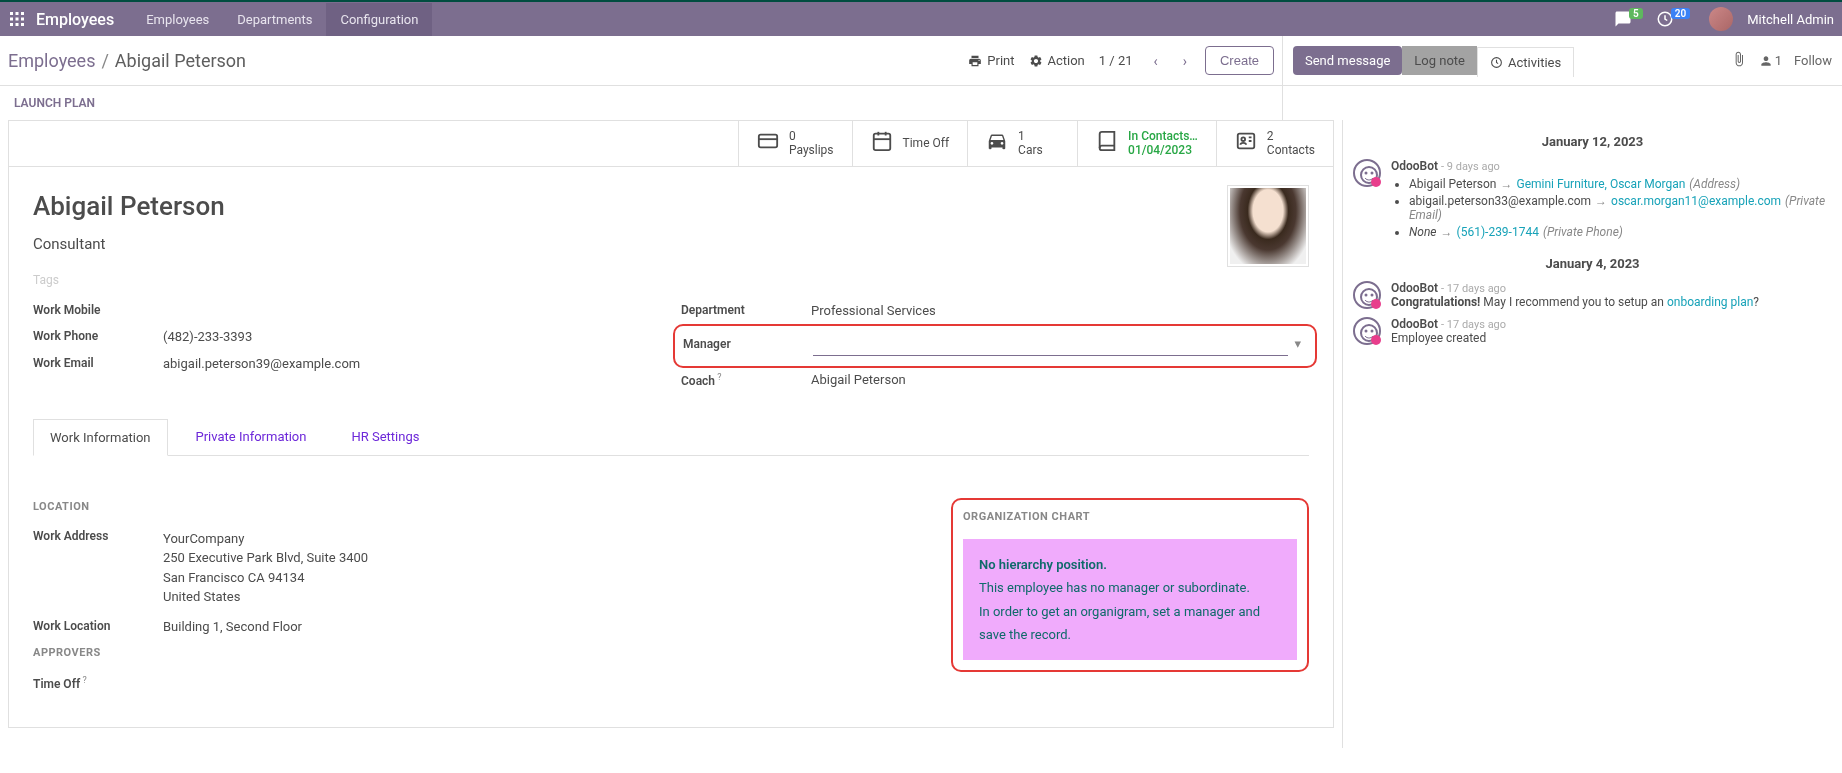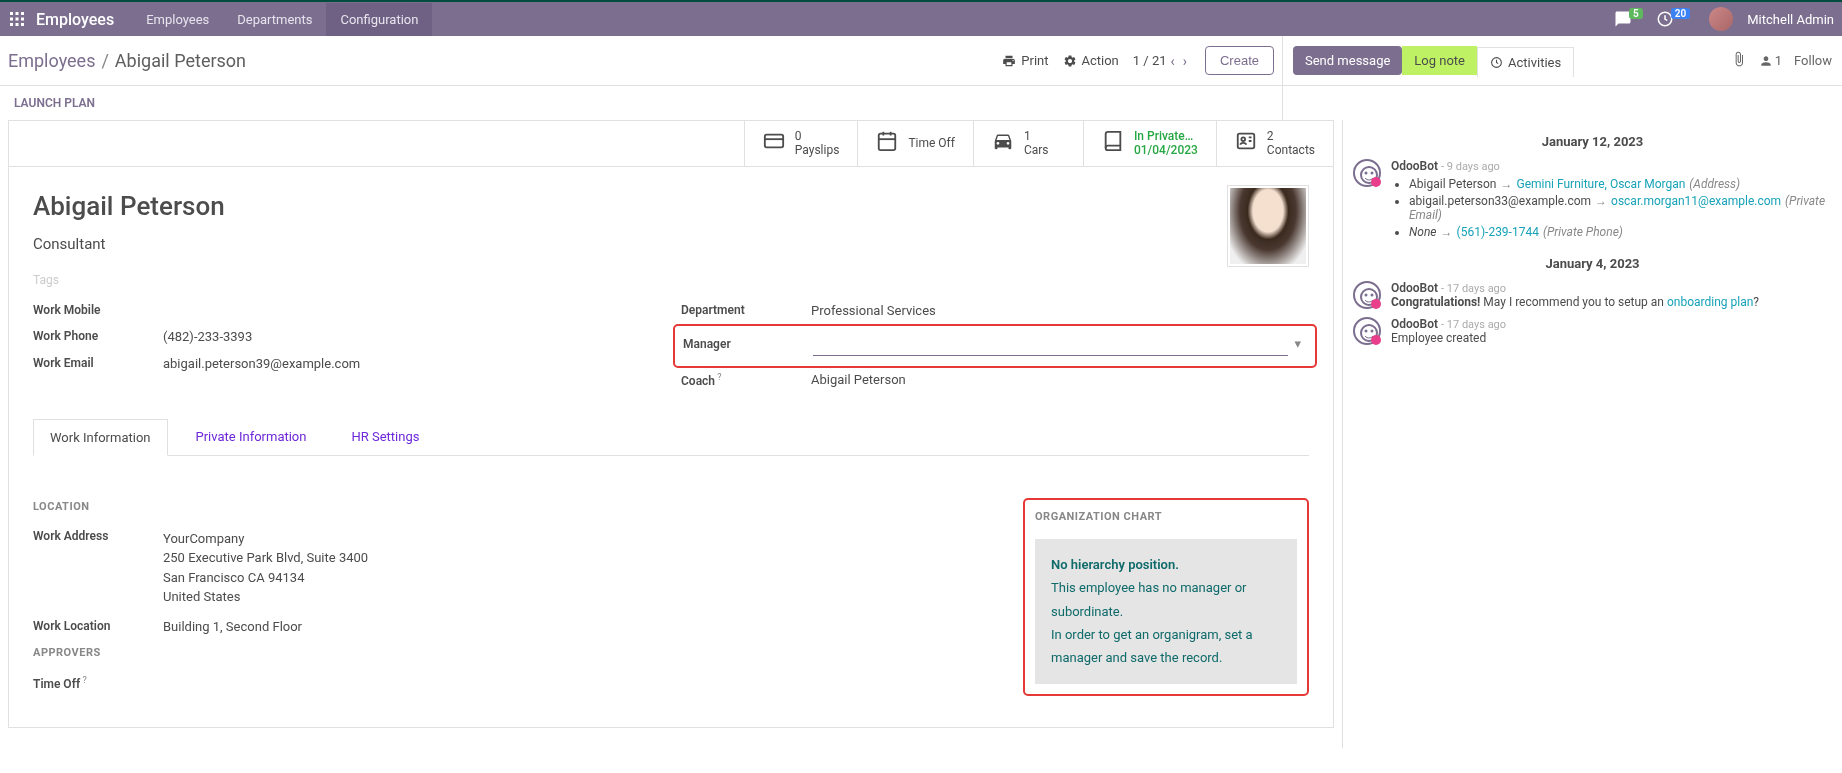--- a/index.html
+++ b/index.html
@@ -18,27 +18,27 @@
   .avatar { width: 24px; height: 24px; border-radius: 50%; background: linear-gradient(135deg,#c88,#a66); margin-left: 6px; }
   .user-name { color: #fff; margin-left: 4px; }
 
   .toolbar-row { display: flex; border-bottom: 1px solid #e0e0e0; }
   .toolbar-left { flex: 1; display: flex; align-items: center; padding: 10px 8px; }
   .breadcrumb { font-size: 18px; color: #5e5e5e; display: flex; gap: 6px; }
   .breadcrumb a { color: #7c6e8f; text-decoration: none; cursor: pointer; }
   .breadcrumb-sep { color: #888; }
   .toolbar-actions { margin-left: auto; display: flex; align-items: center; gap: 14px; font-size: 13px; }
   .action-btn { display: flex; align-items: center; gap: 5px; cursor: pointer; color: #4c4c4c; }
-  .pager { display: flex; align-items: center; gap: 0; }
+  .pager { display: flex; align-items: center; gap: 17px; }
   .pager-arrow { cursor: pointer; padding: 4px; color: #7c6e8f; font-size: 14px; }
   .create-btn { border: 1px solid #7c6e8f; color: #7c6e8f; background: #fff; padding: 6px 14px; border-radius: 4px; cursor: pointer; font-size: 13px; }
 
   .chatter-header { width: 560px; border-left: 1px solid #e0e0e0; display: flex; align-items: center; padding: 8px 10px; }
   .send-msg-btn { background: #7c6e8f; color: #fff; padding: 7px 12px; border-radius: 4px; cursor: pointer; font-size: 13px; }
-  .lognote-btn { background: #bef264; color: #4c4c4c; padding: 7px 12px; cursor: pointer; }
+  .lognote-btn { background: #a3a3a3; color: #4c4c4c; padding: 7px 12px; cursor: pointer; }
   .activities-tab { background: #fff; border: 1px solid #e0e0e0; border-bottom: none; padding: 7px 12px; display: flex; align-items: center; gap: 5px; position: relative; top: 1px; }
   .chatter-spacer { flex: 1; }
   .chatter-icons { display: flex; align-items: center; gap: 12px; color: #666; }
 
   .launch-plan { padding: 10px 14px; color: #7c6e8f; font-size: 12px; font-weight: 600; cursor: pointer; }
 
   .main-wrap { display: flex; }
   .form-area { flex: 1; padding: 0 8px 20px; }
   .chatter-body { width: 500px; border-left: 1px solid #e0e0e0; padding: 0 10px 20px; }
 
@@ -61,34 +61,34 @@
 
   .two-col { display: flex; gap: 20px; }
   .col { flex: 1; }
   .field-row { display: flex; margin-bottom: 12px; align-items: center; }
   .field-label { width: 130px; font-weight: 600; color: #4c4c4c; font-size: 12px; }
   .field-label-q::after { content: " ?"; color: #888; font-weight: normal; vertical-align: super; font-size: 9px; }
   .field-value { flex: 1; font-size: 13px; color: #4c4c4c; }
   .manager-input { flex: 1; border: none; border-bottom: 1px solid #7c6e8f; background: transparent; padding: 4px 2px; outline: none; }
   .dropdown-caret { color: #888; cursor: pointer; padding: 0 6px; }
   
-  .red-box { border: 2px solid #e53935; border-radius: 5px; }
+  .red-box { border: 2px solid #e53935; border-radius: 10px; }
   .manager-field-wrap { padding: 6px 8px 10px; margin: -6px -8px 4px; }
 
   .tab-bar { display: flex; gap: 11px; margin-top: 18px; border-bottom: 1px solid #e0e0e0; }
   .tab { padding: 10px 16px; cursor: pointer; font-size: 13px; color: #6d28d9; border: 1px solid transparent; }
   .tab.active { border: 1px solid #e0e0e0; border-bottom: 1px solid #fff; color: #4c4c4c; position: relative; top: 1px; background: #fff; }
 
   .tab-content { padding: 24px; display: flex; gap: 24px; }
   .tab-col { flex: 1; }
   .section-h { font-size: 11px; font-weight: 700; color: #888; letter-spacing: 0.5px; margin-bottom: 16px; margin-top: 10px;}
   .addr-line { font-size: 13px; color: #4c4c4c; line-height: 1.5; }
 
   .org-box { padding: 10px; margin-top: 8px; }
-  .org-alert { background: #e5e5e5; padding: 14px 16px; color: #0f6a6a; font-size: 13px; line-height: 1.8; }
+  .org-alert { background: #f0abfc; padding: 14px 16px; color: #0f6a6a; font-size: 13px; line-height: 1.8; }
   .org-alert strong { font-weight: 600; }
 
   .chatter-date { text-align: center; font-weight: 700; font-size: 13px; margin: 14px 0 10px; }
   .log-item { display: flex; gap: 10px; margin-bottom: 8px; }
   .log-avatar { width: 28px; height: 28px; border-radius: 50%; background: #fff; border: 2px solid #7c6e8f; flex-shrink: 0; position: relative; }
   .log-avatar::after { content: ""; position: absolute; bottom: -2px; right: -2px; width: 10px; height: 10px; background: #e83e8c; border-radius: 50%; }
   .log-body { flex: 1; font-size: 12px; }
   .log-head { color: #4c4c4c; }
   .log-author { font-weight: 600; }
   .log-time { color: #aaa; font-size: 11px; }
@@ -245,21 +245,21 @@
             </span>
         </div>
         <div class="stat-btn">
           <span class="stat-icon">
             <svg width="22" height="22" viewBox="0 0 24 24" fill="none" stroke="#4c4c4c" stroke-width="2">
                 <path d="M4 19.5A2.5 2.5 0 0 1 6.5 17H20"></path>
                 <path d="M6.5 2H20v20H6.5A2.5 2.5 0 0 1 4 19.5v-15A2.5 2.5 0 0 1 6.5 2z"></path>
               </svg>
           </span>
           <span class="stat-text">
-              <span class="contract-green">In Private…</span>
+              <span class="contract-green">In Contacts…</span>
               <span class="contract-green">01/04/2023</span>
             </span>
         </div>
         <div class="stat-btn">
           <span class="stat-icon">
             <svg width="22" height="22" viewBox="0 0 24 24" fill="none" stroke="#4c4c4c" stroke-width="2">
                 <rect x="3" y="4" width="18" height="16" rx="2"></rect>
                 <circle cx="9" cy="10" r="2"></circle>
                 <path d="M15 8h3M15 12h3M6 16c0-1.5 2-2 3-2s3 .5 3 2"></path>
               </svg>
@@ -335,21 +335,21 @@
           <div class="field-row">
               <span class="field-label">Work Location</span>
               <span class="field-value">Building 1, Second Floor</span>
             </div>
           <div class="section-h">APPROVERS</div>
           <div class="field-row">
               <span class="field-label field-label-q">Time Off</span>
               <span class="field-value"></span>
             </div>
         </div>
-        <div style="width:286px">
+        <div style="width:358px">
           <div class="red-box org-box">
             <div class="section-h" style="margin-top:0">ORGANIZATION CHART</div>
             <div class="org-alert">
               <div><strong>No hierarchy position.</strong></div>
               <div>This employee has no manager or subordinate.</div>
               <div>In order to get an organigram, set a manager and save the record.</div>
             </div>
           </div>
         </div>
       </div>

